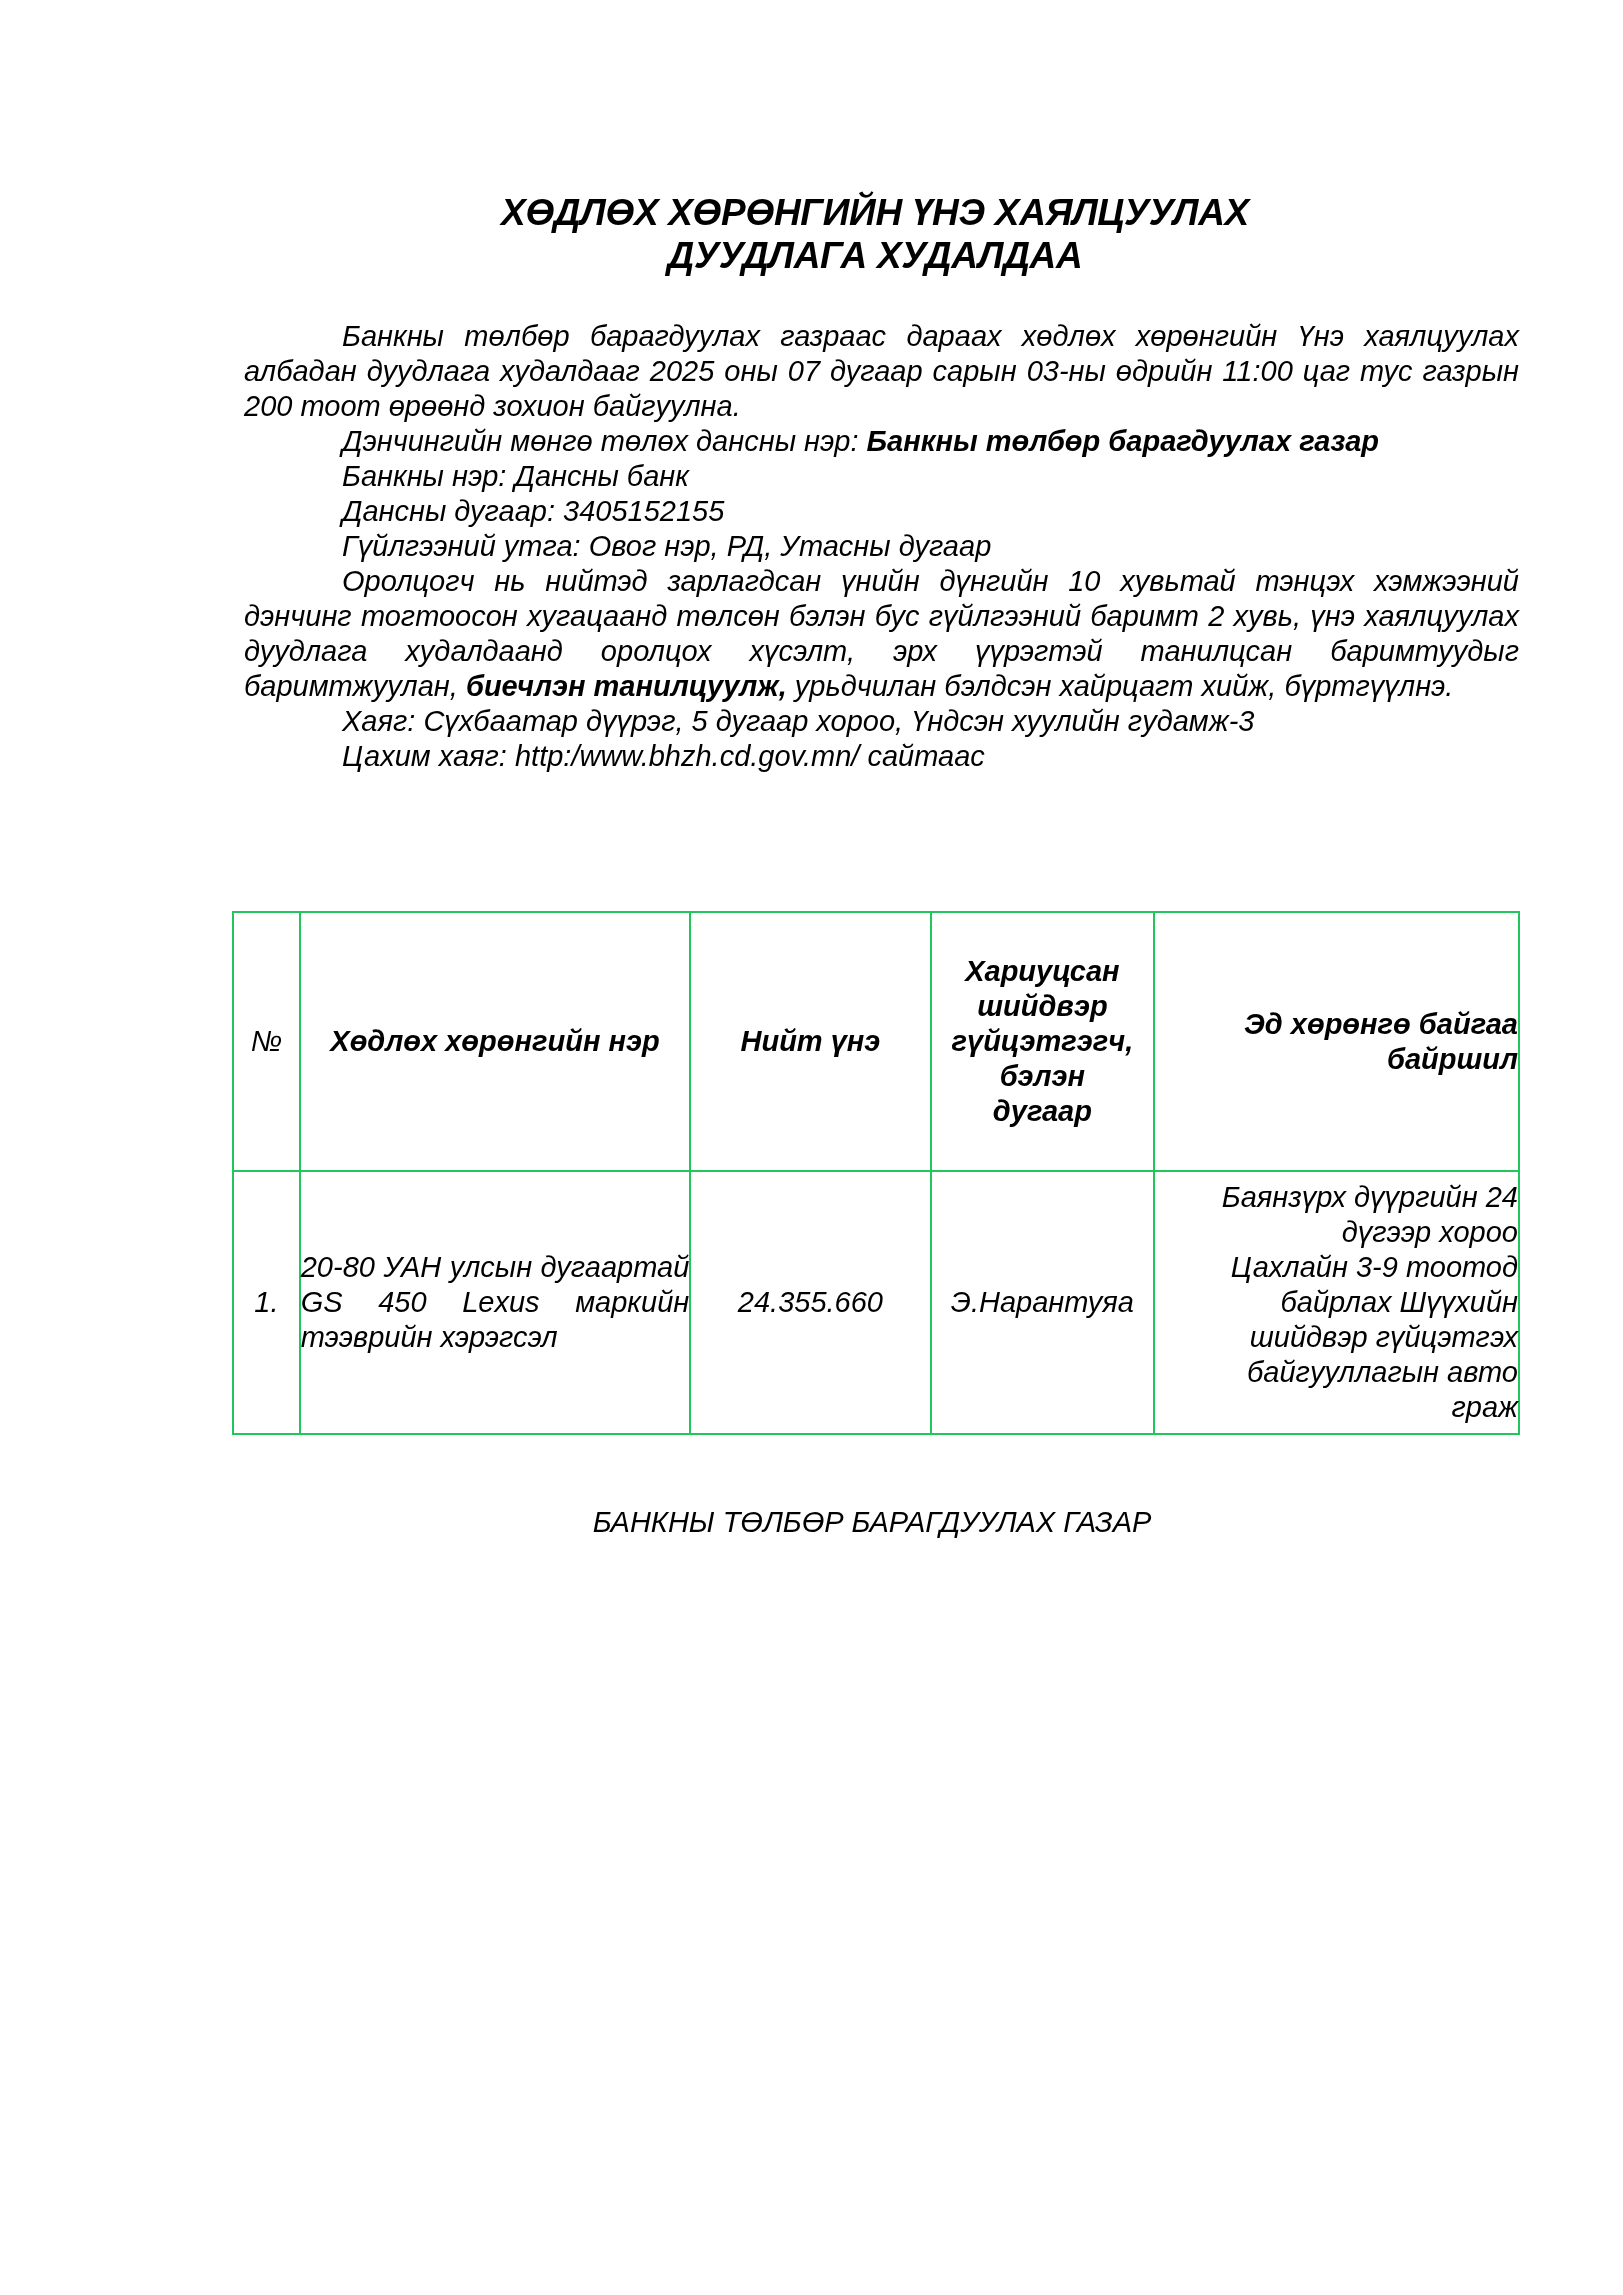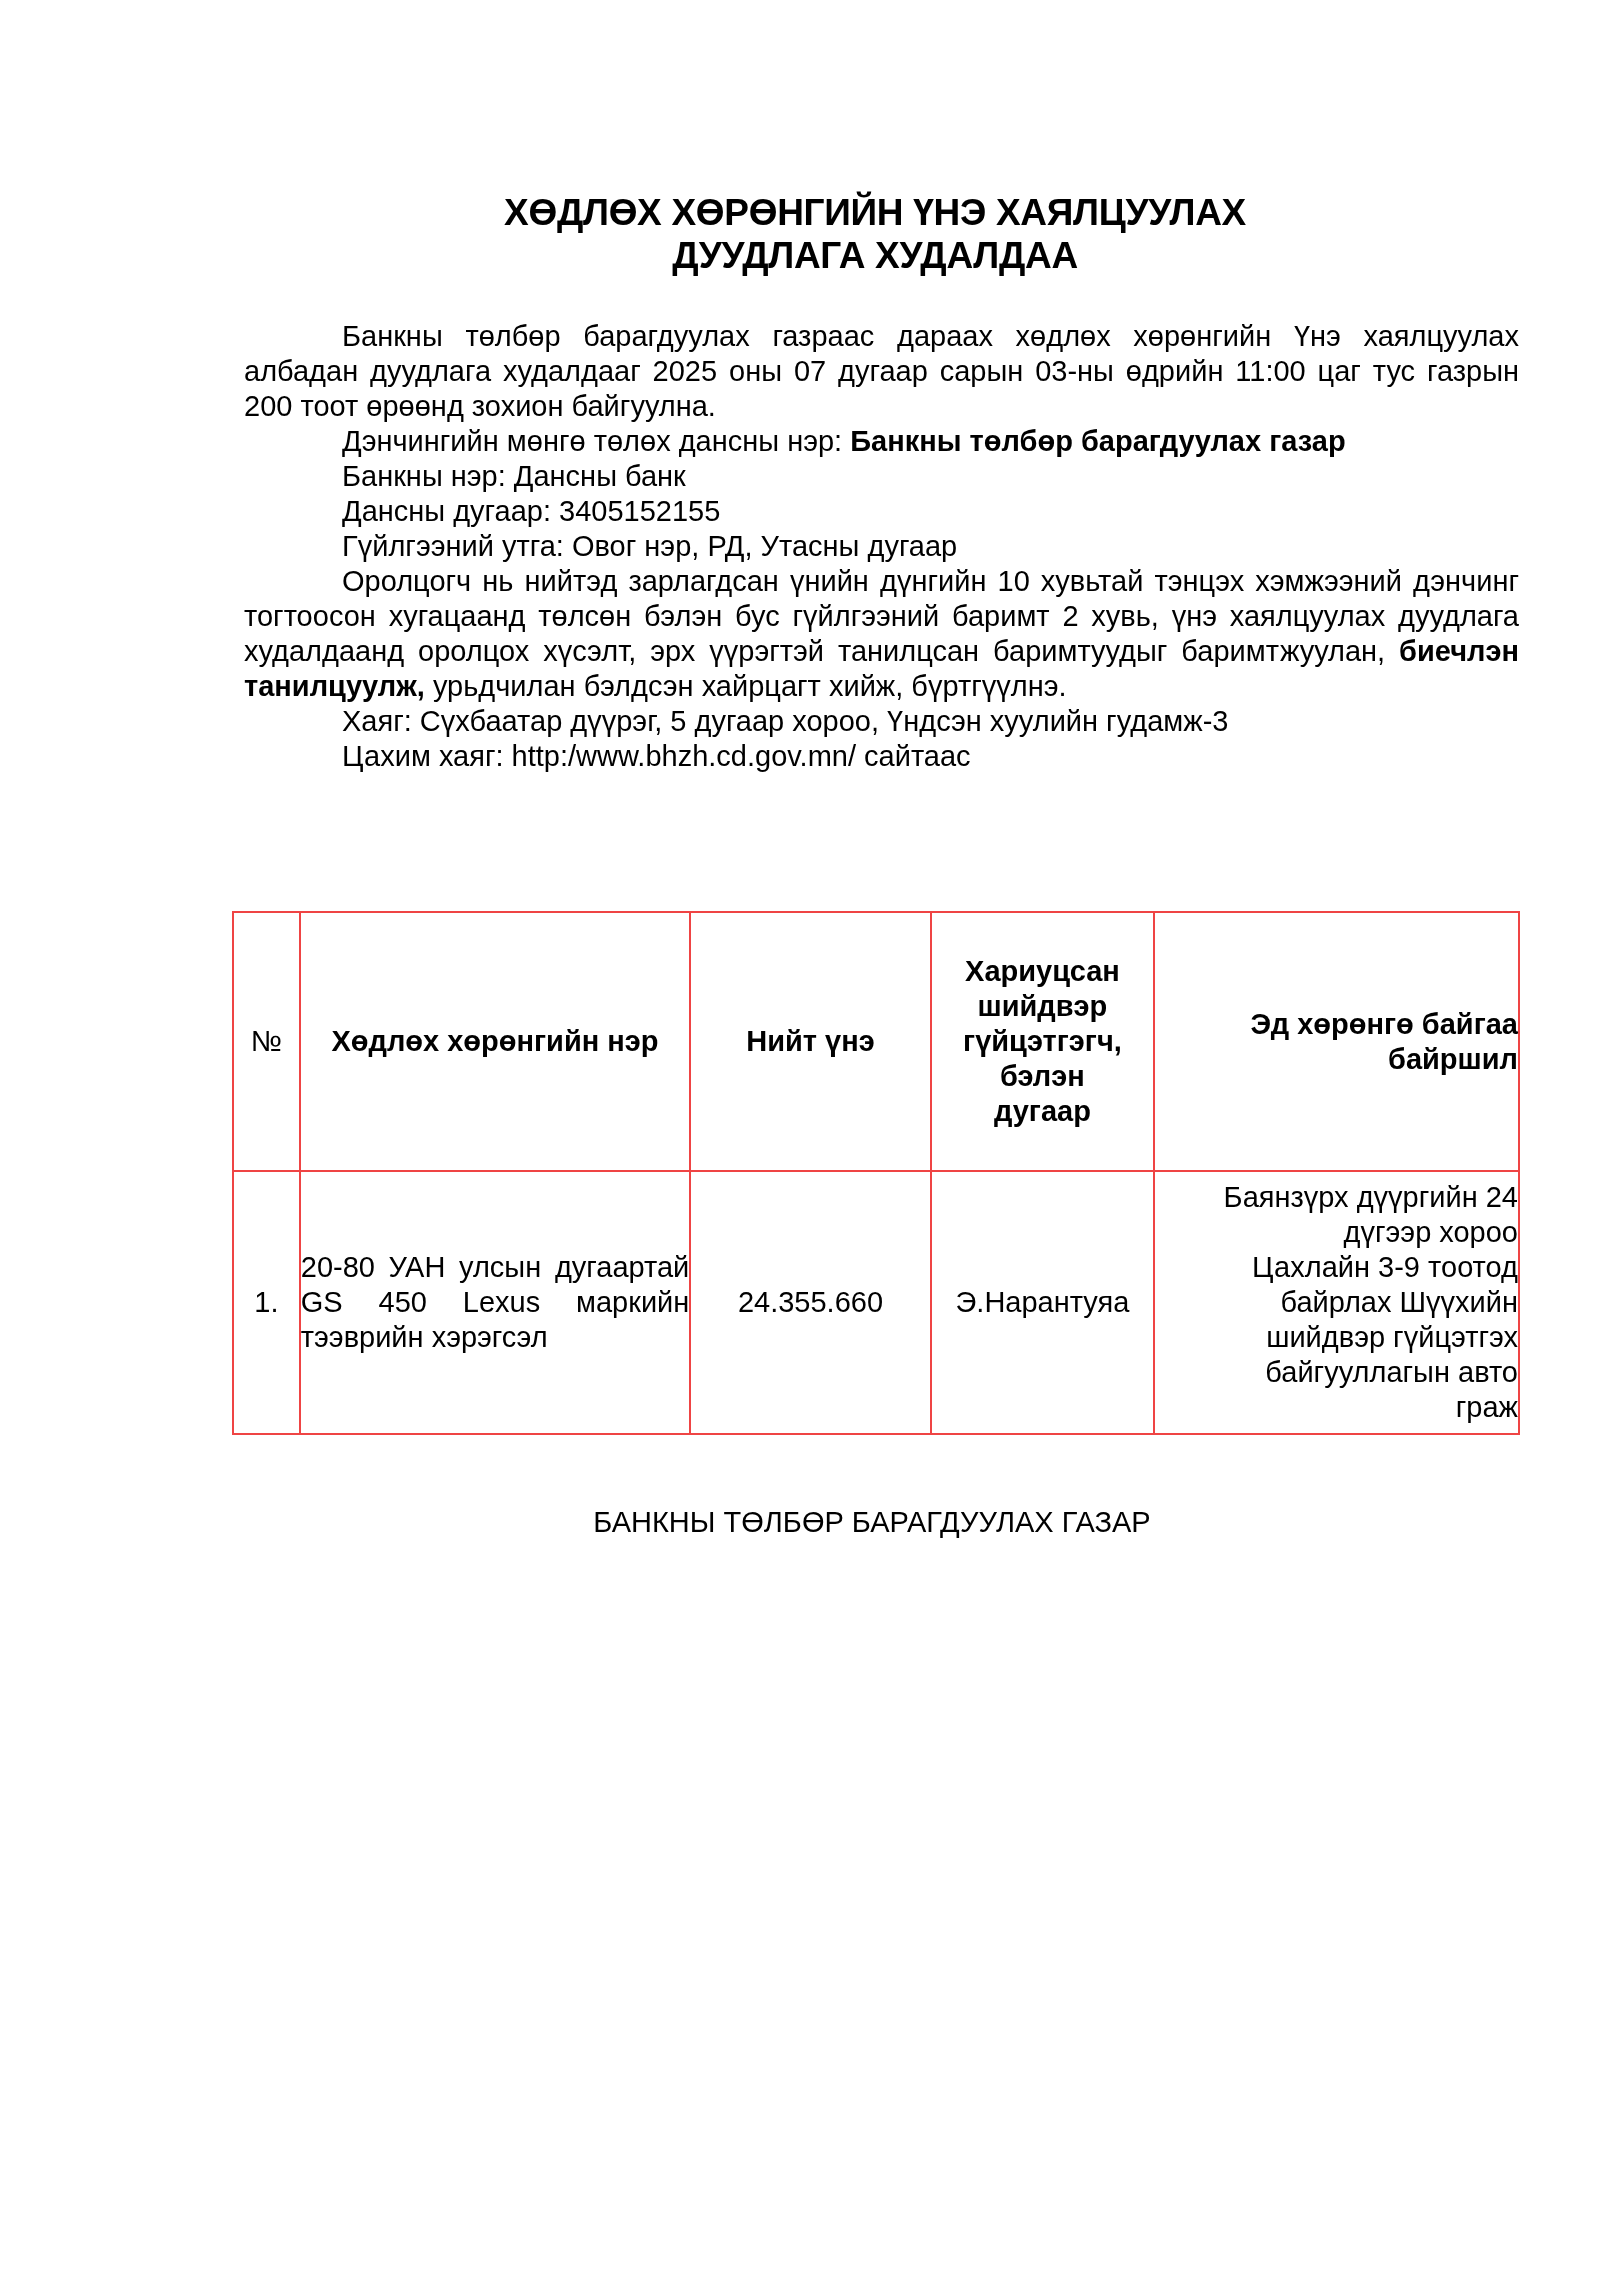--- a/index.html
+++ b/index.html
@@ -1,34 +1,34 @@
 <!DOCTYPE html>
 <html style="font-size:10.5px"><head>
 <meta charset="utf-8">
 <style>
   html, body { margin: 0; padding: 0; background: #ffffff; }
   body { width: 1624px; height: 2295px; position: relative; overflow: hidden;
          font-family: "Liberation Sans", sans-serif; color: #000; }
-  .page { position: absolute; left: 0; top: 0; width: 1292px; height: 2295px; background: #fff; }
+  .page { position: absolute; left: 0; top: 0; width: 1292px; height: 2295px; background: #fff; font-style: italic; }
 
   .title { position: absolute; left: 0; width: 1624px; top: 191px; text-align: center;
            font-weight: bold; font-size: 37px; line-height: 43px; letter-spacing: -0.3px;
            transform: translateX(63px); }
   .title div { white-space: nowrap; }
 
   .body { position: absolute; left: 244px; top: 319px; width: 1275px;
           font-size: 29px; line-height: 35px; }
   .p { text-align: justify; text-indent: 98px; margin: 0; }
   .p.last-left { text-align-last: left; }
   .line { margin: 0; padding-left: 98px; white-space: nowrap; }
   b { font-weight: bold; }
 
   table.assets { position: absolute; left: 232px; top: 911px; width: 1288px;
                  border-collapse: collapse; font-size: 29px; line-height: 35px; }
-  table.assets td, table.assets th { border: 2px solid #ef4444; padding: 0; vertical-align: middle; }
+  table.assets td, table.assets th { border: 2px solid #22c55e; padding: 0; vertical-align: middle; }
   table.assets th { font-weight: bold; }
   .c-no { width: 65px; text-align: center; }
   .c-name { width: 389px; }
   .c-price { width: 239px; text-align: center; }
   .c-resp { width: 222px; text-align: center; }
   .c-loc { width: 364px; text-align: right; }
   tr.head { height: 259px; }
   tr.row { height: 263px; }
   th.c-name { text-align: center; padding-left: 5.2px; white-space: nowrap; }
   th.c-loc { vertical-align: top; padding-top: 38px; }

